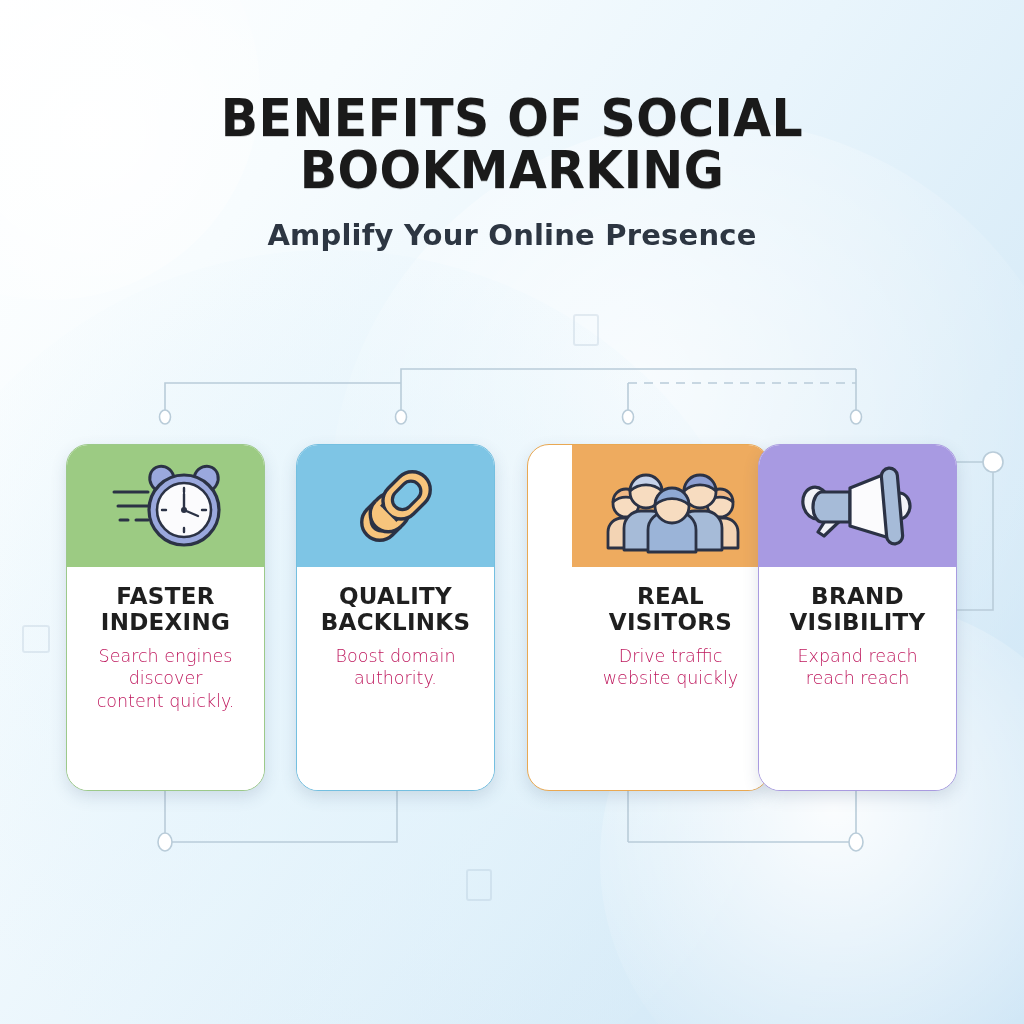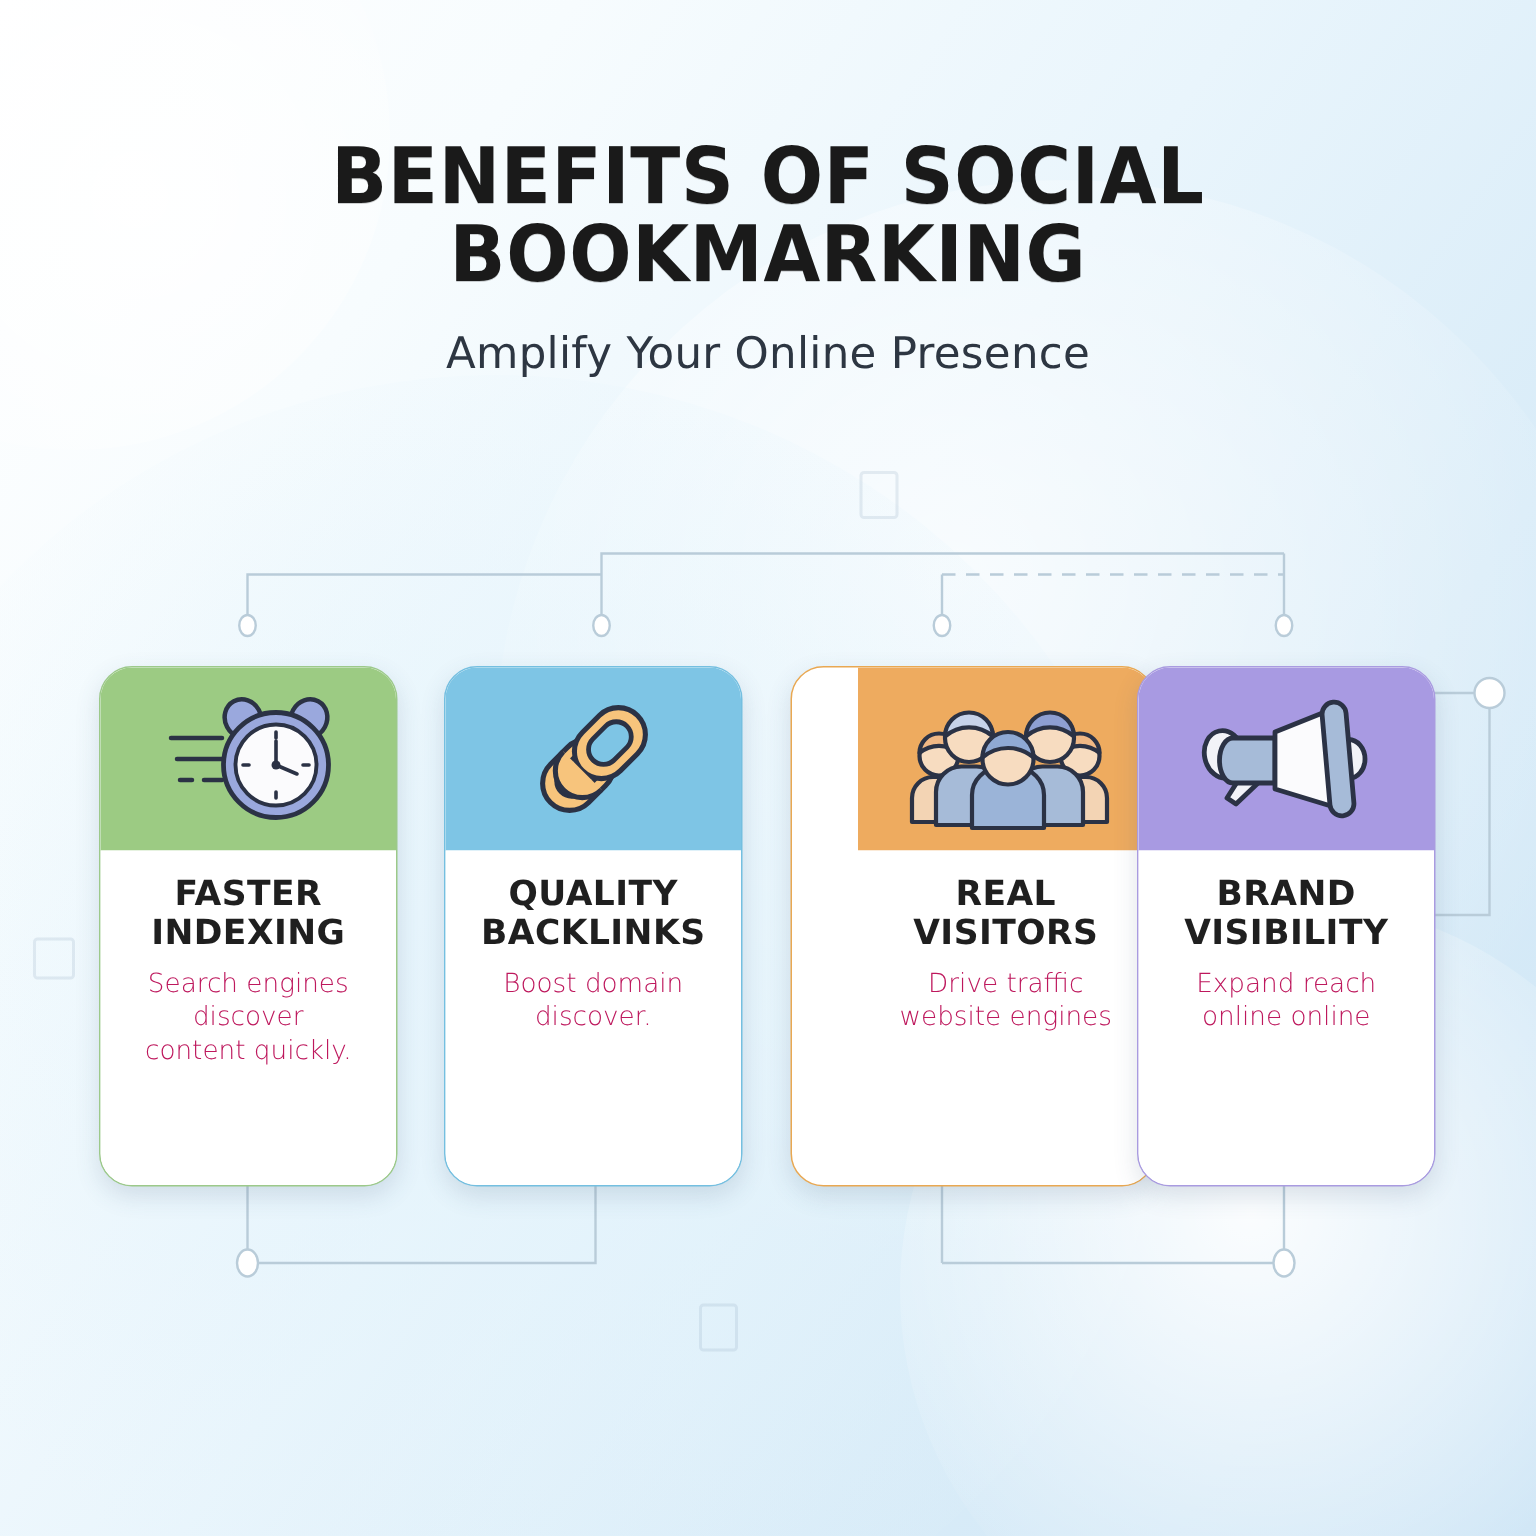--- a/index.html
+++ b/index.html
@@ -33,21 +33,21 @@
   .title{
     margin:0;padding-top:92px;
     font-family:"DejaVu Sans","Liberation Sans",sans-serif;
     font-weight:700;font-size:52px;letter-spacing:.5px;
     color:#1a1a1a;line-height:1;
     transform:scaleX(.94);transform-origin:center;
     text-shadow:0 1px 0 rgba(0,0,0,.18);
   }
   .subtitle{
     margin:0;padding-top:22px;
-    font-size:29px;font-weight:400;color:#2d3642;letter-spacing:.2px;
+    font-size:29px;font-weight:700;color:#2d3642;letter-spacing:.2px;
   }
 
   
   .card{
     position:absolute;top:444px;width:197px;height:345px;
     border-radius:22px;overflow:hidden;background:#ffffff;
     box-shadow:0 6px 16px rgba(60,90,120,.16);
   }
   .card .hdr{height:122px;width:100%;display:flex;align-items:center;justify-content:center;}
   .card .body{
@@ -167,21 +167,21 @@
         </g>
       </svg>
     </div>
     <div class="body">
       <div class="c-title">
         <span>QUALITY</span><br>
         <span>BACKLINKS</span>
       </div>
       <p class="c-desc">
         <span>Boost domain</span><br>
-        <span>discover.</span>
+        <span>authority.</span>
       </p>
     </div>
   </div>
 
   <div class="card c3">
     <div class="hdr">
       <svg width="146" height="96" viewBox="0 0 146 96">
         <g stroke="#2b3245" stroke-width="2.8" stroke-linejoin="round">
 
           <path d="M10,90 v-16 a14,14 0 0 1 14,-14 h8 a14,14 0 0 1 14,14 v16 z" fill="#f3d4b4"></path>
@@ -206,21 +206,21 @@
         </g>
       </svg>
     </div>
     <div class="body">
       <div class="c-title">
         <span>REAL</span><br>
         <span>VISITORS</span>
       </div>
       <p class="c-desc">
         <span>Drive traffic</span><br>
-        <span>website engines</span>
+        <span>website quickly</span>
       </p>
     </div>
   </div>
 
   <div class="card c4">
     <div class="hdr">
       <svg width="132" height="100" viewBox="0 0 132 100">
         <g stroke="#2b3245" stroke-width="3.2" stroke-linejoin="round" stroke-linecap="round">
           <ellipse cx="24" cy="47" rx="13" ry="16" fill="#f2f3f8" transform="rotate(-12 24 47)"></ellipse>
           <path d="M32,80 l-6,-4 l14,-22 l12,7 z" fill="#f2f3f8"></path>
@@ -231,18 +231,18 @@
         </g>
       </svg>
     </div>
     <div class="body">
       <div class="c-title">
         <span>BRAND</span><br>
         <span>VISIBILITY</span>
       </div>
       <p class="c-desc">
         <span>Expand reach</span><br>
-        <span>online online</span>
+        <span>reach reach</span>
       </p>
     </div>
   </div>
 
 </div>
 
 </body></html>

